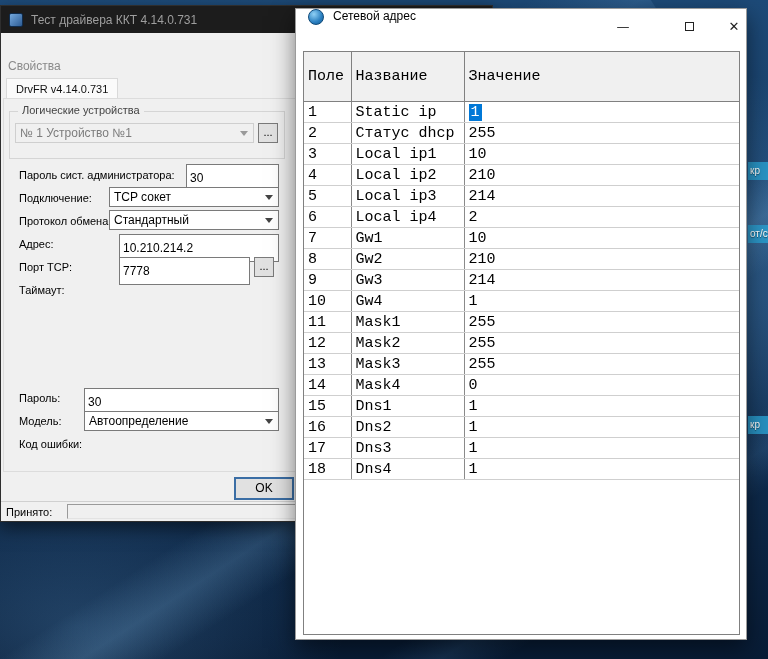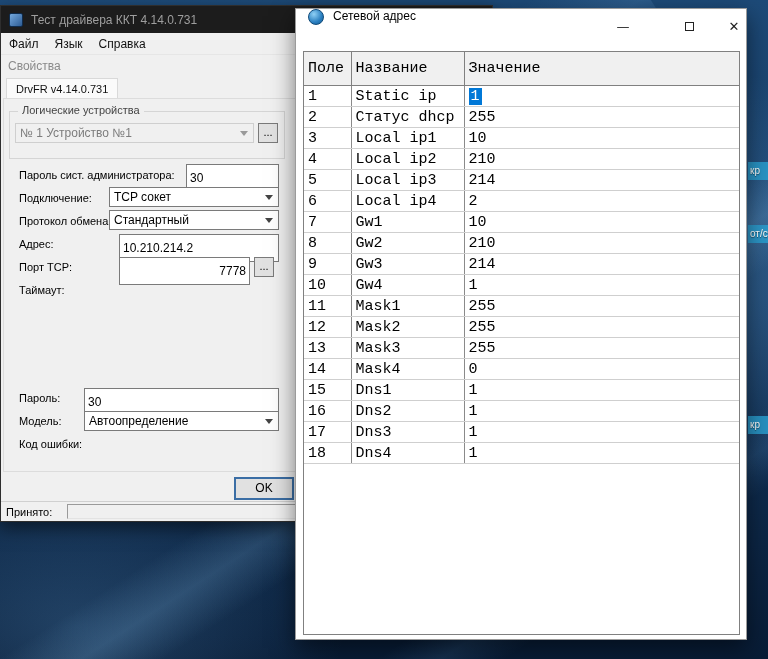--- a/index.html
+++ b/index.html
@@ -90,21 +90,21 @@
   .cap-max  { left:377px; }
   .cap-max .box { width:9px; height:9px; border:1px solid #222; }
   .cap-close{ left:422px; font-size:13px; }
 
   .grid-wrap { position:absolute; left:7px; top:42px; width:437px; height:584px;
     background:#fff; border:1px solid #808080; overflow:hidden; }
   table.grid { border-collapse:collapse; width:100%; table-layout:fixed;
     font-family:"Liberation Mono", monospace; font-size:15px; }
   table.grid col.c1 { width:47px; } table.grid col.c2 { width:113px; }
   table.grid th { background:#f0f0f0; font-weight:normal; text-align:left; height:22px;
-    padding:8px 4px; border-right:1px solid #808080; border-bottom:1px solid #808080; }
+    padding:16px 4px; border-right:1px solid #808080; border-bottom:1px solid #808080; }
   table.grid th:last-child { border-right:none; }
   table.grid td { height:21px; padding:0 4px; border-right:1px solid #8a8a8a;
     border-bottom:1px solid #cfcfcf; white-space:nowrap; overflow:hidden; }
   table.grid td:last-child { border-right:none; }
   .sel { background:#0078d7; color:#fff; padding:0 2px; }
 </style>
 </head>
 <body>
 
 <div class="wallpaper"></div>
@@ -115,25 +115,20 @@
 <div class="desk-frag" style="left:748px; top:162px;">кр</div>
 <div class="desk-frag" style="left:748px; top:225px;">от/ст</div>
 <div class="desk-frag" style="left:748px; top:416px;">кр</div>
 
 <div class="main-win">
   <div class="main-title">
     <span class="app-icon"></span>
     <span class="t-text">Тест драйвера ККТ 4.14.0.731</span>
   </div>
 
-  <div class="menubar">
-    <span class="menu-item">Файл</span>
-    <span class="menu-item">Язык</span>
-    <span class="menu-item">Справка</span>
-  </div>
 
   <div class="section-label">Свойства</div>
 
   <div class="tab">DrvFR v4.14.0.731</div>
   <div class="tab-panel"></div>
 
   <div class="groupbox">
     <span class="gb-label">Логические устройства</span>
   </div>
   <div class="combo disabled" style="left:14px; top:117px; width:239px;">
@@ -154,21 +149,21 @@
   <div class="fld-label" style="left:18px; top:209px;">Протокол обмена:</div>
   <div class="combo" style="left:108px; top:204px; width:170px;">
     <span>Стандартный</span>
     <span class="arrow"></span>
   </div>
 
   <div class="fld-label" style="left:18px; top:232px;">Адрес:</div>
   <input class="tbox" style="left: 118px; top: 228px; width: 160px;" value="10.210.214.2">
 
   <div class="fld-label" style="left:18px; top:255px;">Порт TCP:</div>
-  <input class="tbox" style="left: 118px; top: 251px; width: 131px; text-align: right;" value="7778">
+  <input class="tbox" style="left: 118px; top: 251px; width: 131px;" value="7778">
   <div class="dots-btn" style="left:253px; top:251px;">...</div>
 
   <div class="fld-label" style="left:18px; top:278px;">Таймаут:</div>
 
   <div class="fld-label" style="left:18px; top:386px;">Пароль:</div>
   <input class="tbox" style="left: 83px; top: 382px; width: 195px;" value="30">
 
   <div class="fld-label" style="left:18px; top:409px;">Модель:</div>
   <div class="combo" style="left:83px; top:405px; width:195px;">
     <span>Автоопределение</span>

